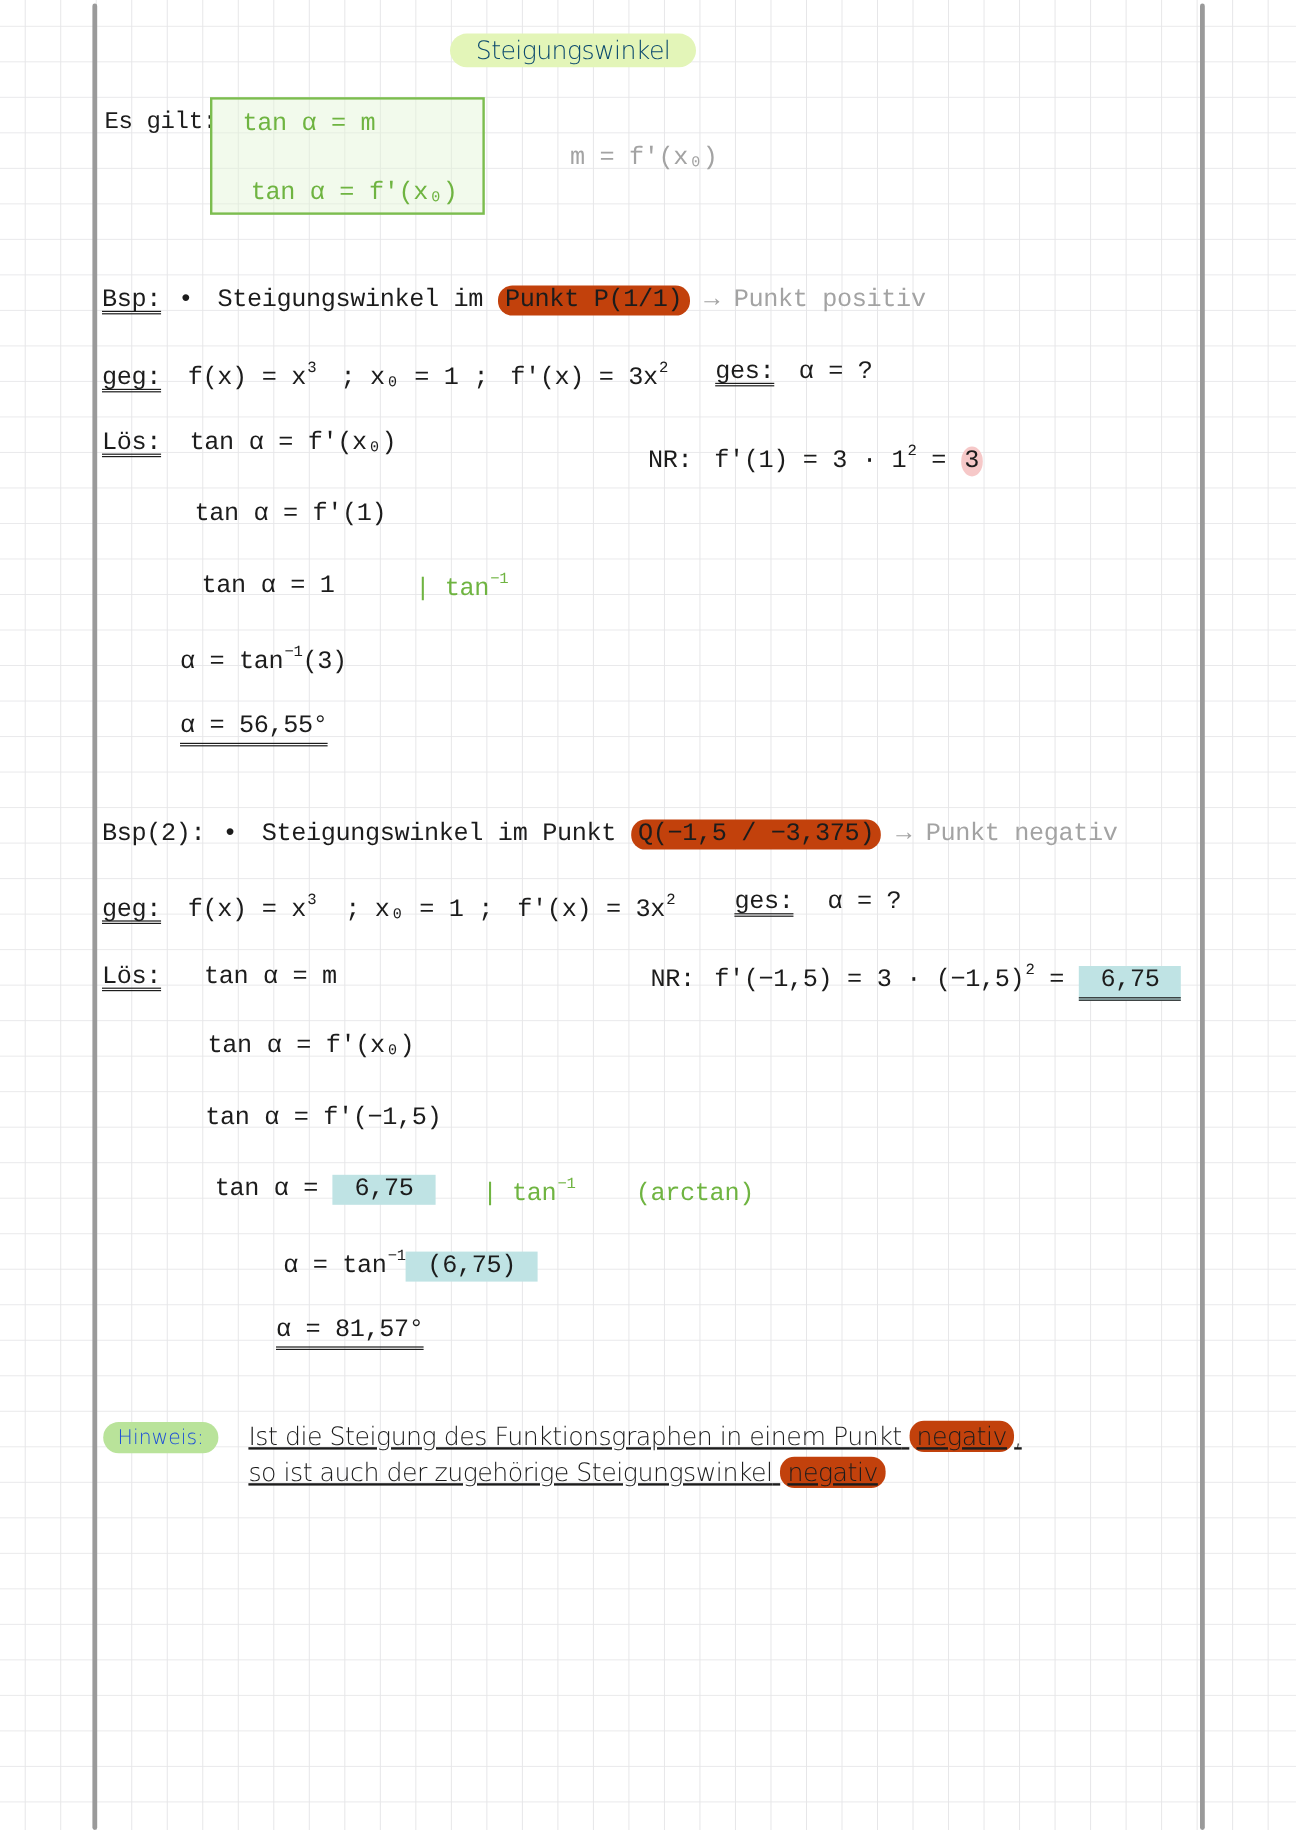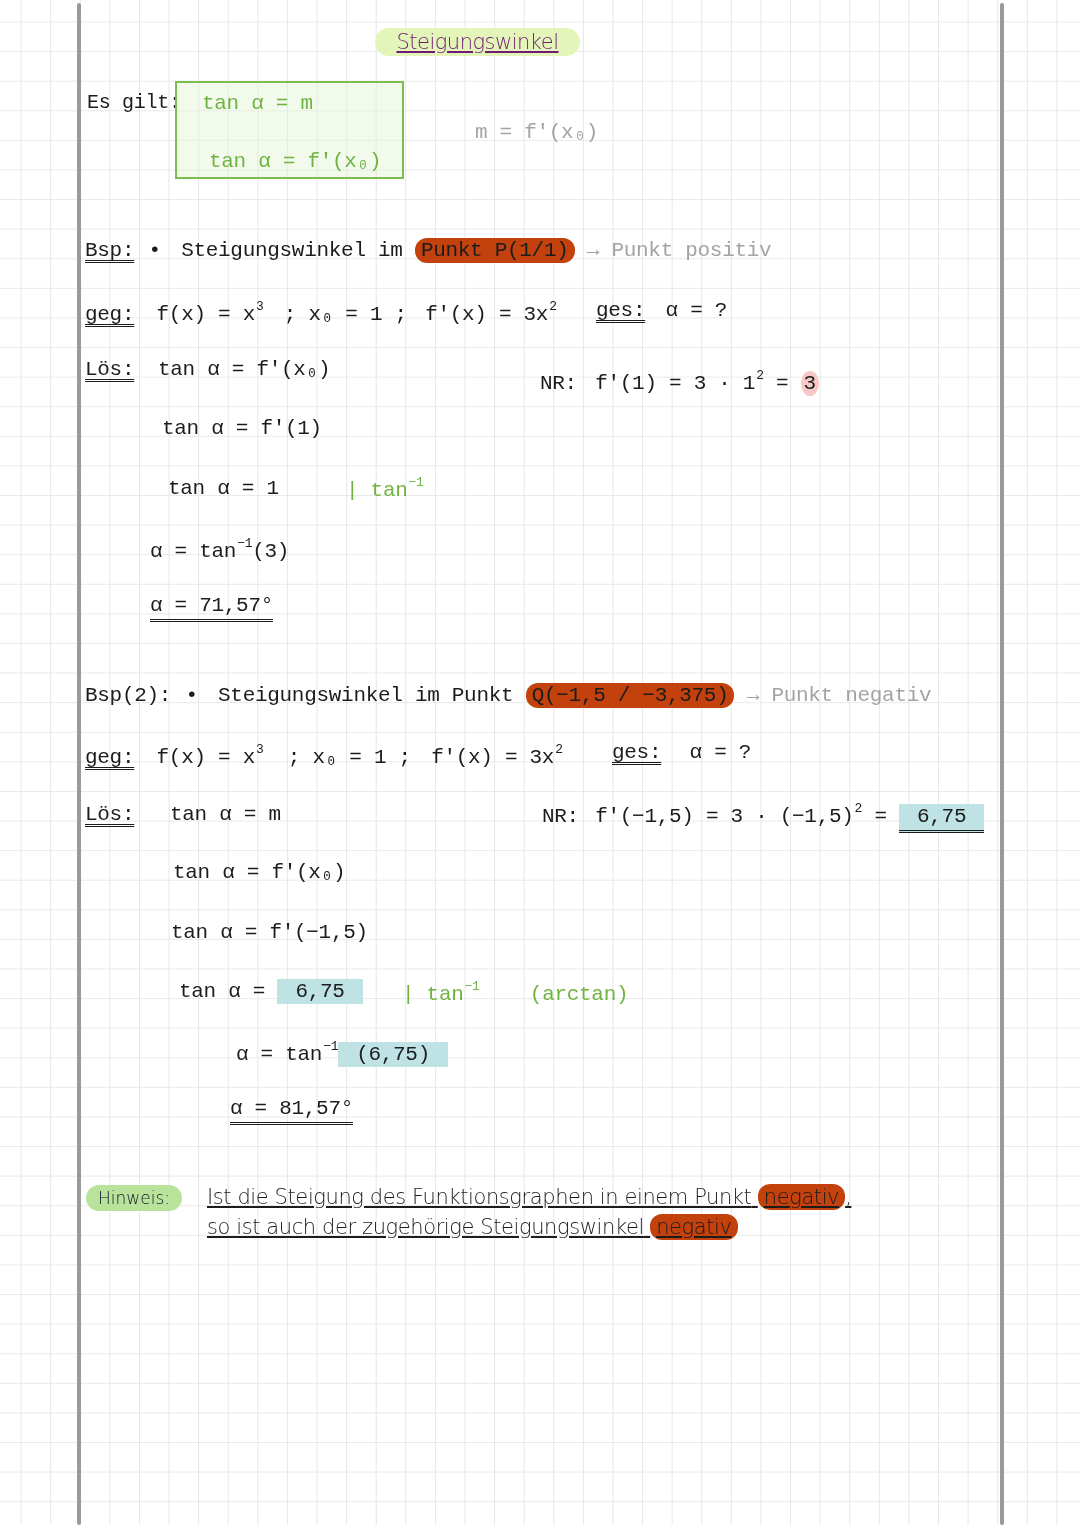--- a/index.html
+++ b/index.html
@@ -19,31 +19,31 @@
   .sup { font-size: 13px; vertical-align: 10px; margin-left: 1px; }
   .green { color: #6fb441; }
   .grey { color: #a3a3a3; }
   .lbl { text-decoration: underline double; text-underline-offset: 4px; text-decoration-thickness: 1px; }
   .hl-lime { background: #c2410c; border-radius: 12px; padding: 1px 6px; }
   .hl-teal { background: #bfe3e4; border-radius: 0; padding: 1px 18px; }
   .hl-rose { background: #f6c8c8; border-radius: 50%; padding: 1px 3px; }
   .dbl-under { border-bottom: 3px double #1c1c1c; padding-bottom: 2px; }
   .title-pill {
     position: absolute; left: 375px; top: 28px; width: 205px; height: 28px;
-    background: #e3f5b8; border-radius: 14px; color: #701a75;
+    background: #e3f5b8; border-radius: 14px; color: #0c4a6e;
     font-size: 21px; line-height: 28px; text-align: center; font-weight: 300;
-    font-family: "DejaVu Sans", sans-serif; letter-spacing: -0.5px; text-decoration: underline;
+    font-family: "DejaVu Sans", sans-serif; letter-spacing: -0.5px;
   }
   .rule-box {
     position: absolute; left: 175px; top: 81px; width: 225px; height: 94px;
     border: 2px solid #7cbd4f; background: rgba(226, 244, 212, 0.45);
   }
   .hint-badge {
     position: absolute; left: 86px; top: 1185px; width: 96px; height: 26px;
-    background: #b9e39a; border-radius: 13px; color: #0f172a;
+    background: #b9e39a; border-radius: 13px; color: #1d4ed8;
     font-size: 17px; line-height: 26px; text-align: center;
     font-family: "DejaVu Sans", sans-serif; font-weight: 300;
   }
   .hint-text { position: absolute; left: 207px; font-size: 21px; line-height: 1; white-space: nowrap; font-family: "DejaVu Sans", sans-serif; font-weight: 300; letter-spacing: -0.4px; text-decoration: underline; }
   .bullet { display: inline-block; margin: 0 8px 0 2px; }
 </style>
 </head>
 <body>
 
 <div class="margin-line" style="left:77px;"></div>
@@ -85,21 +85,21 @@
 
 <div class="hw" style="left:162px; top:418px;">tan α  = f'(1)</div>
 <div class="hw" style="left:168px; top:478px;">tan α =  1</div>
 <div class="hw green" style="left:346px; top:476px;">
   <span>| tan</span><span class="sup">−1</span>
 </div>
 <div class="hw" style="left:150px; top:537px;">
   <span>α = tan</span><span class="sup">−1</span><span>(3)</span>
 </div>
 <div class="hw" style="left:150px; top:595px;">
-  <span class="dbl-under">α = 71,57°</span>
+  <span class="dbl-under">α = 56,55°</span>
 </div>
 
 <div class="hw" style="left:85px; top:685px;">
   <span>Bsp(2):</span>
   <span class="bullet">•</span>
   <span>Steigungswinkel im Punkt</span>
   <span class="hl-lime">Q(−1,5 / −3,375)</span>
   <span class="grey">→ Punkt negativ</span>
 </div>
 

